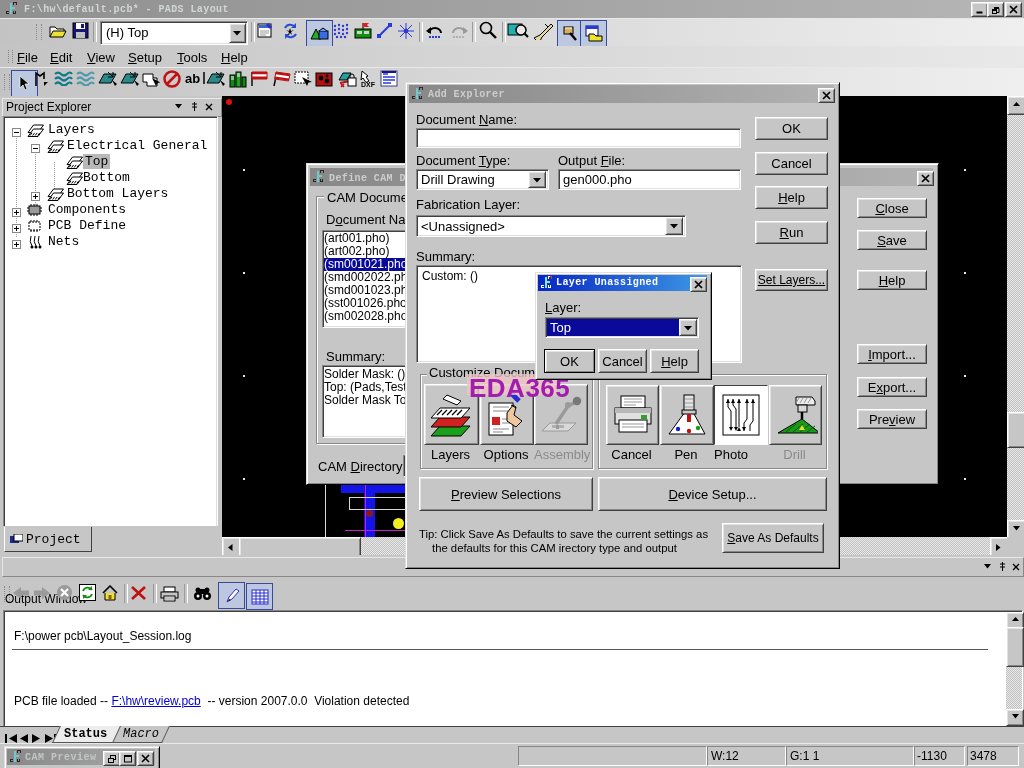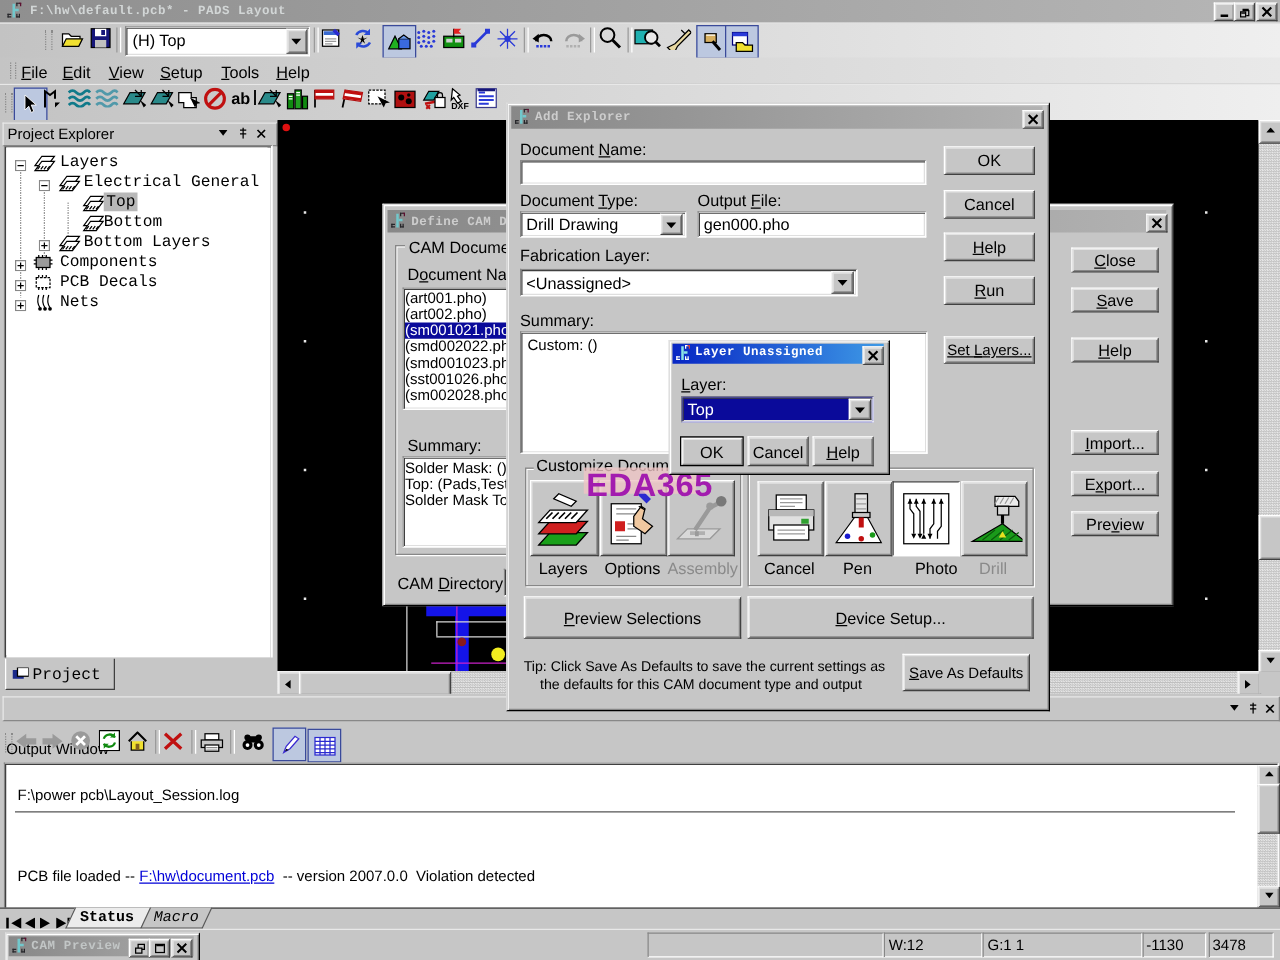--- a/index.html
+++ b/index.html
@@ -422,21 +422,21 @@
       </svg></div>
     <div class="a" style="left: 43px; top: 84px; font-family: &quot;Liberation Mono&quot;, monospace; font-size: 13px; white-space: nowrap;">Components</div>
     <div class="a" style="left: 7px; top: 103px; width: 9px; height: 9px;"><svg width="9" height="9">
         <rect x="0.5" y="0.5" width="8" height="8" fill="#fff" stroke="#888"></rect>
         <path d="M2 4.5 h5 M4.5 2 v5" stroke="#000"></path>
       </svg></div>
     <div class="a" style="left: 21px; top: 101px;"><svg width="17" height="14">
         <rect x="3" y="3" width="11" height="8" fill="#fff" stroke="#000" stroke-dasharray="2 1"></rect>
         <path d="M5 1 v2 M8 1 v2 M11 1 v2 M5 11 v2 M8 11 v2 M11 11 v2" stroke="#000"></path>
       </svg></div>
-    <div class="a" style="left: 43px; top: 100px; font-family: &quot;Liberation Mono&quot;, monospace; font-size: 13px; white-space: nowrap;">PCB Decals</div>
+    <div class="a" style="left: 43px; top: 100px; font-family: &quot;Liberation Mono&quot;, monospace; font-size: 13px; white-space: nowrap;">PCB Define</div>
     <div class="a" style="left: 7px; top: 119px; width: 9px; height: 9px;"><svg width="9" height="9">
         <rect x="0.5" y="0.5" width="8" height="8" fill="#fff" stroke="#888"></rect>
         <path d="M2 4.5 h5 M4.5 2 v5" stroke="#000"></path>
       </svg></div>
     <div class="a" style="left: 21px; top: 117px;"><svg width="17" height="14">
         <g stroke="#000" fill="none">
           <path d="M5 1 q-2 6 1 10"></path>
           <path d="M9 1 q-2 6 1 10"></path>
           <path d="M13 1 q-2 6 1 10"></path>
         </g>
@@ -625,21 +625,21 @@
         <rect x="1" y="1" width="16" height="14" fill="#fff" stroke="#2a2ad0"></rect>
         <g stroke="#2a2ad0">
           <path d="M1 4 h16 M1 7 h16 M1 10 h16 M1 13 h16 M5 1 v14 M9 1 v14 M13 1 v14"></path>
         </g>
       </svg>
     </div>
   </div>
 <div class="a sunk" style="left:3px;top:610px;width:1018px;height:116px;"></div>
 <div class="a" style="left:14px;top:629px;font-size:12px;">F:\power pcb\Layout_Session.log</div>
 <div class="a" style="left:12px;top:649px;width:976px;height:1px;background:#555;"></div>
-<div class="a" style="left:14px;top:694px;font-size:12px;">PCB file loaded -- <span style="color:#0000d8;text-decoration:underline;">F:\hw\document.pcb</span>&nbsp; -- version 2007.0.0&nbsp; Violation detected</div>
+<div class="a" style="left:14px;top:694px;font-size:12px;">PCB file loaded -- <span style="color:#0000d8;text-decoration:underline;">F:\hw\review.pcb</span>&nbsp; -- version 2007.0.0&nbsp; Violation detected</div>
 
 <div class="a dith" style="left:1006px;top:612px;width:16px;height:112px;"></div>
 <div class="a btn ibox" style="left:1006px;top:612px;width:16px;height:15px;">
     <svg width="7" height="7">
       <path d="M3.5 0 L7 4 H0 z" fill="#000"></path>
     </svg>
   </div>
 <div class="a btn ibox" style="left:1006px;top:709px;width:16px;height:15px;">
     <svg width="7" height="7">
       <path d="M3.5 4.5 L7 0 H0 z" fill="#000"></path>
@@ -913,35 +913,35 @@
       <path d="M25 6 l-3 5 M29 6 l-3 5 M33 6 l-3 5 M37 6 l-3 5" stroke="#9a9a9a"></path>
       <rect x="24" y="13" width="9" height="7" fill="#d8d8d8" stroke="#000"></rect>
       <path d="M28 20 v7" stroke="#000" stroke-width="2.5"></path>
       <path d="M4 41 L28 27 L46 41 z" fill="#1a9a1a" stroke="#000"></path>
       <path d="M12 40 l10 -8 M19 40 l10 -8 M26 40 l10 -8 M33 40 l8 -6" stroke="#0a5a0a"></path>
       <path d="M28 33 l3 5 h-6 z" fill="#e8e020"></path>
     </svg>
   </div>
 <div class="a" style="left:606px;top:447px;width:51px;text-align:center;font-size:13px;">Cancel</div>
 <div class="a" style="left:660px;top:447px;width:52px;text-align:center;font-size:13px;">Pen</div>
-<div class="a" style="left:714px;top:447px;width:52px;text-align:right;font-size:13px;">Photo</div>
+<div class="a" style="left:714px;top:447px;width:52px;text-align:left;font-size:13px;">Photo</div>
 <div class="a" style="left:769px;top:447px;width:51px;text-align:center;font-size:13px;color:#8a8a8a;">Drill</div>
 
 <div class="a" style="left:467px;top:374px;width:90px;height:21px;background:rgba(238,196,196,0.8);"></div>
 <div class="a" style="left:469px;top:373px;font-family:'Liberation Sans';font-weight:bold;font-size:26px;color:#a21caf;letter-spacing:0.5px;">EDA365</div>
 
 <div class="a btn bt" style="left:419px;top:477px;width:172px;height:32px;">
     <span><span class="u">P</span>review Selections</span>
   </div>
 <div class="a btn bt" style="left:598px;top:477px;width:227px;height:32px;">
     <span><span class="u">D</span>evice Setup...</span>
   </div>
 
 <div class="a" style="left:419px;top:528px;font-size:11.3px;">Tip: Click Save As Defaults to save the current settings as</div>
-<div class="a" style="left:432px;top:542px;font-size:11.3px;">the defaults for this CAM document type and output</div>
+<div class="a" style="left:432px;top:542px;font-size:11.3px;">the defaults for this CAM irectory type and output</div>
 <div class="a btn bt" style="left:722px;top:523px;width:100px;height:28px;">
     <span style="font-size:12px;"><span class="u">S</span>ave As Defaults</span>
   </div>
 
 <div class="a win" style="left:535px;top:272px;width:175px;height:106px;"></div>
 <div class="a" style="left:538px;top:275px;width:169px;height:16px;background:linear-gradient(90deg,#0726c4,#3e9ae6);"></div>
 <div class="a" id="laicon" style="left:540px;top:276px;width:13px;height:13px;"><svg width="14" height="14">
       <rect x="5" y="1" width="2" height="11" fill="#8ae4e4"></rect>
       <rect x="7" y="5" width="3" height="2" fill="#8ae4e4"></rect>
       <rect x="8" y="0" width="1" height="3" fill="#fff"></rect>

